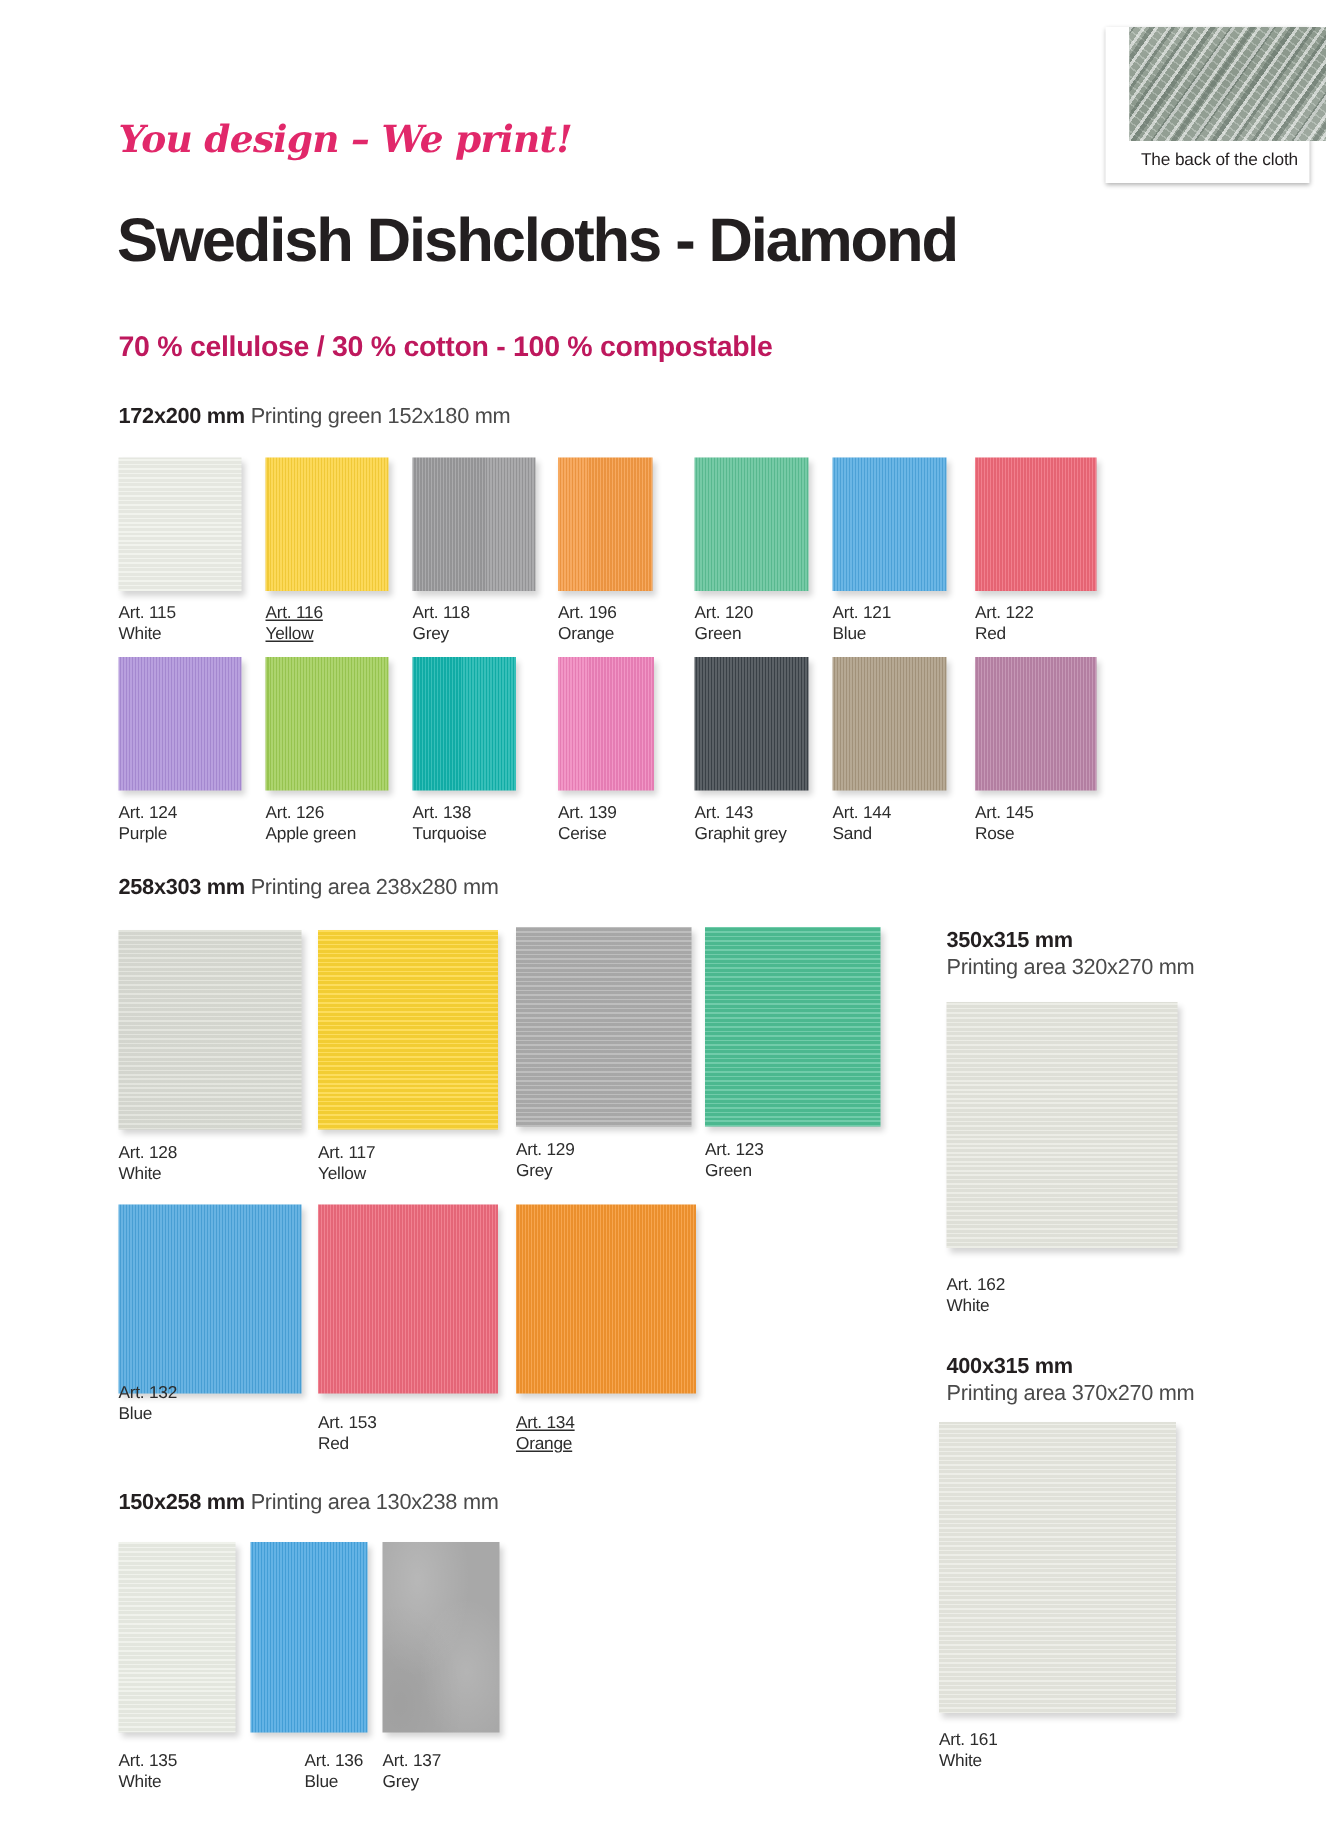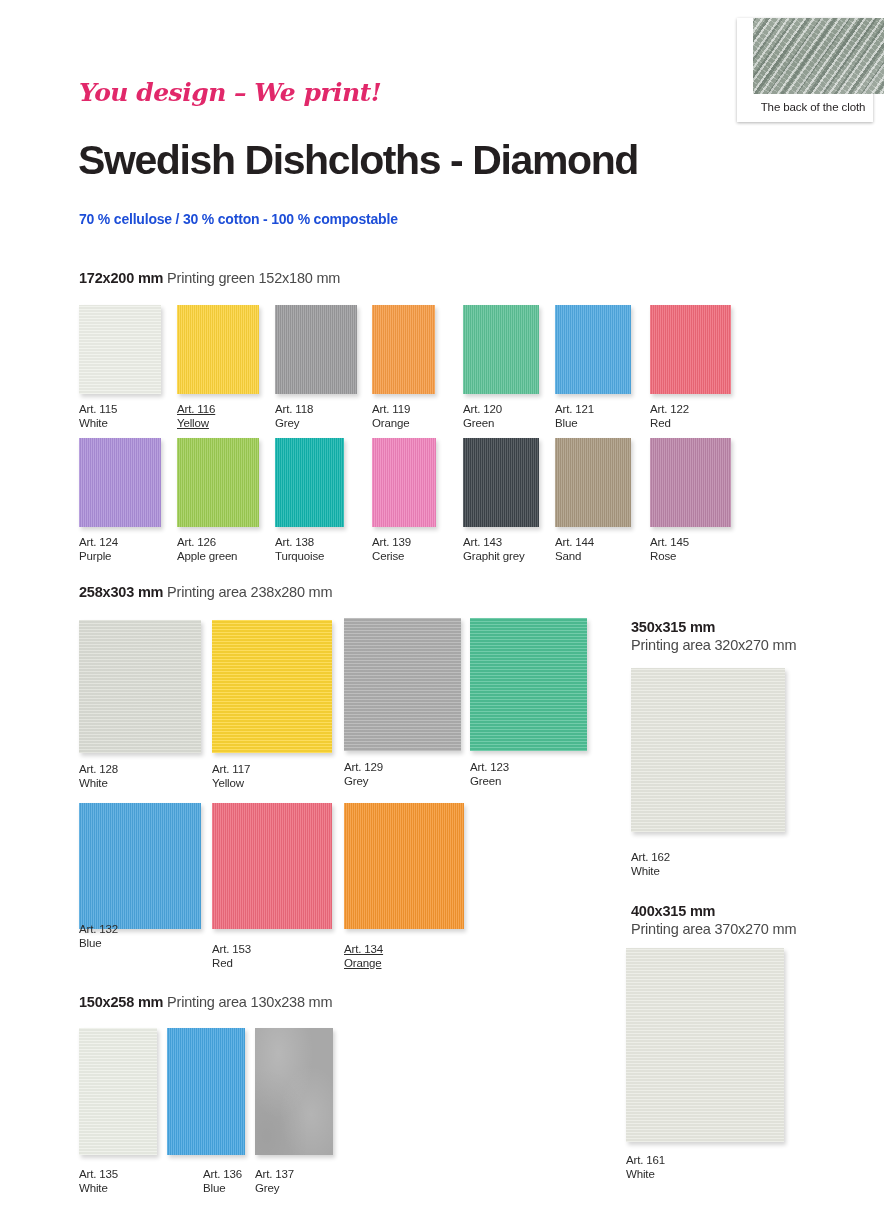--- a/index.html
+++ b/index.html
@@ -35,25 +35,25 @@
     top: 110px;
     font-size: 41px;
     font-weight: bold;
     letter-spacing: -1.4px;
     color: #231f20;
     white-space: nowrap;
   }
   .material-line {
     position: absolute;
     left: 79px;
-    top: 211px;
-    font-size: 14px;
+    top: 221px;
+    font-size: 19px;
     font-weight: bold;
     letter-spacing: -0.2px;
-    color: #1d4ed8;
+    color: #be185d;
     white-space: nowrap;
   }
 
   
   .back-card {
     position: absolute;
     left: 737px;
     top: 18px;
     width: 120px;
     background: #ffffff;
@@ -175,21 +175,21 @@
       <div class="tex vrib"></div>
     </div>
     <div class="art-label" style="left: 275px; top: 403px;">
       <span class="code">Art. 118</span>
       <span class="name">Grey</span>
     </div>
     <div class="swatch" style="left: 372px; top: 305px; width: 63px; height: 89px; background: rgb(245, 154, 67);">
       <div class="tex vrib"></div>
     </div>
     <div class="art-label" style="left: 372px; top: 403px;">
-      <span class="code">Art. 119</span>
+      <span class="code">Art. 196</span>
       <span class="name">Orange</span>
     </div>
     <div class="swatch" style="left: 463px; top: 305px; width: 76px; height: 89px; background: rgb(92, 192, 149);">
       <div class="tex vrib"></div>
     </div>
     <div class="art-label" style="left: 463px; top: 403px;">
       <span class="code">Art. 120</span>
       <span class="name">Green</span>
     </div>
     <div class="swatch" style="left: 555px; top: 305px; width: 76px; height: 89px; background: rgb(79, 168, 224);">

